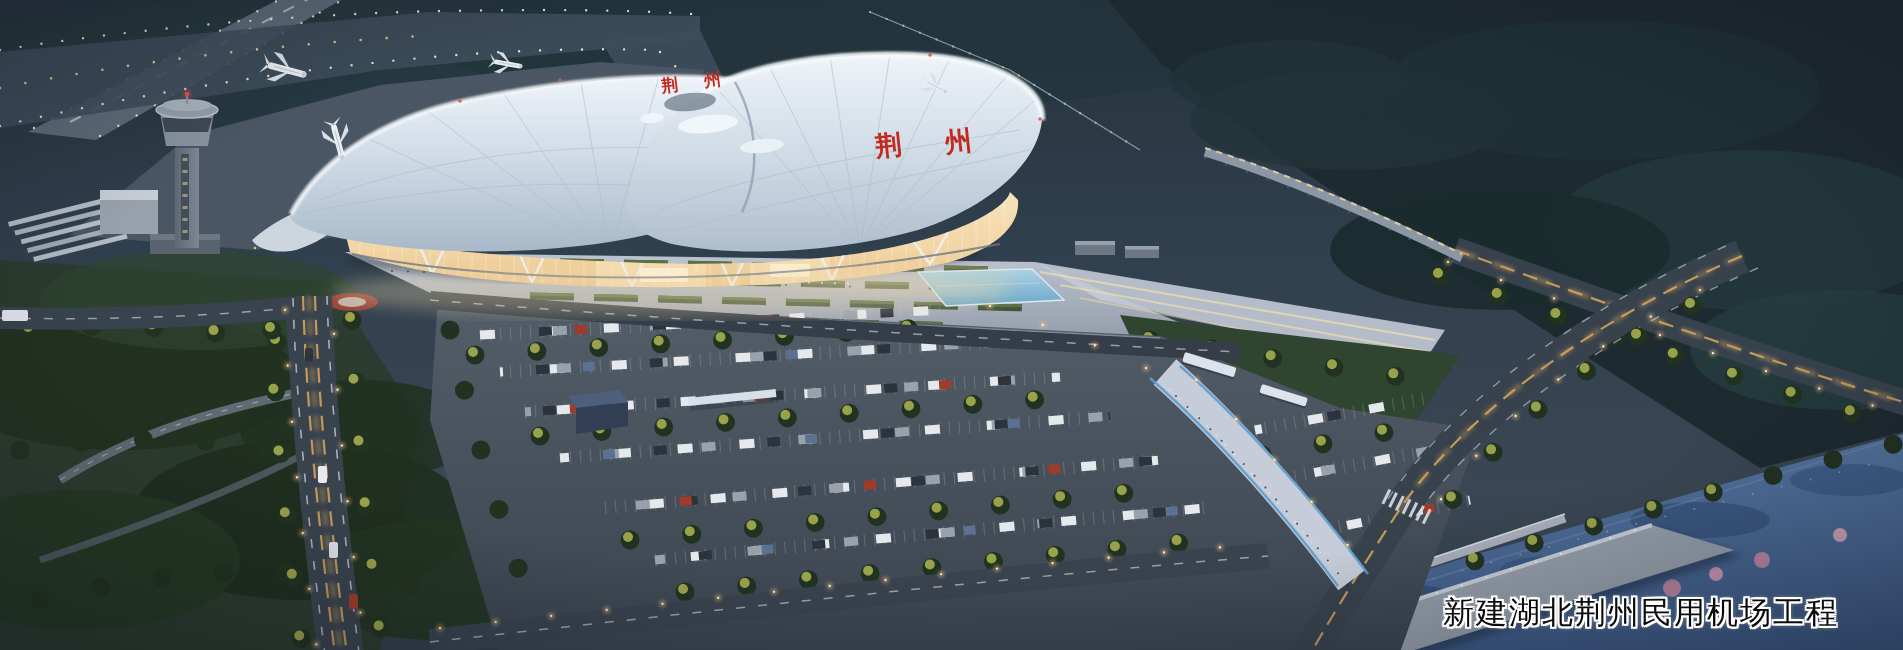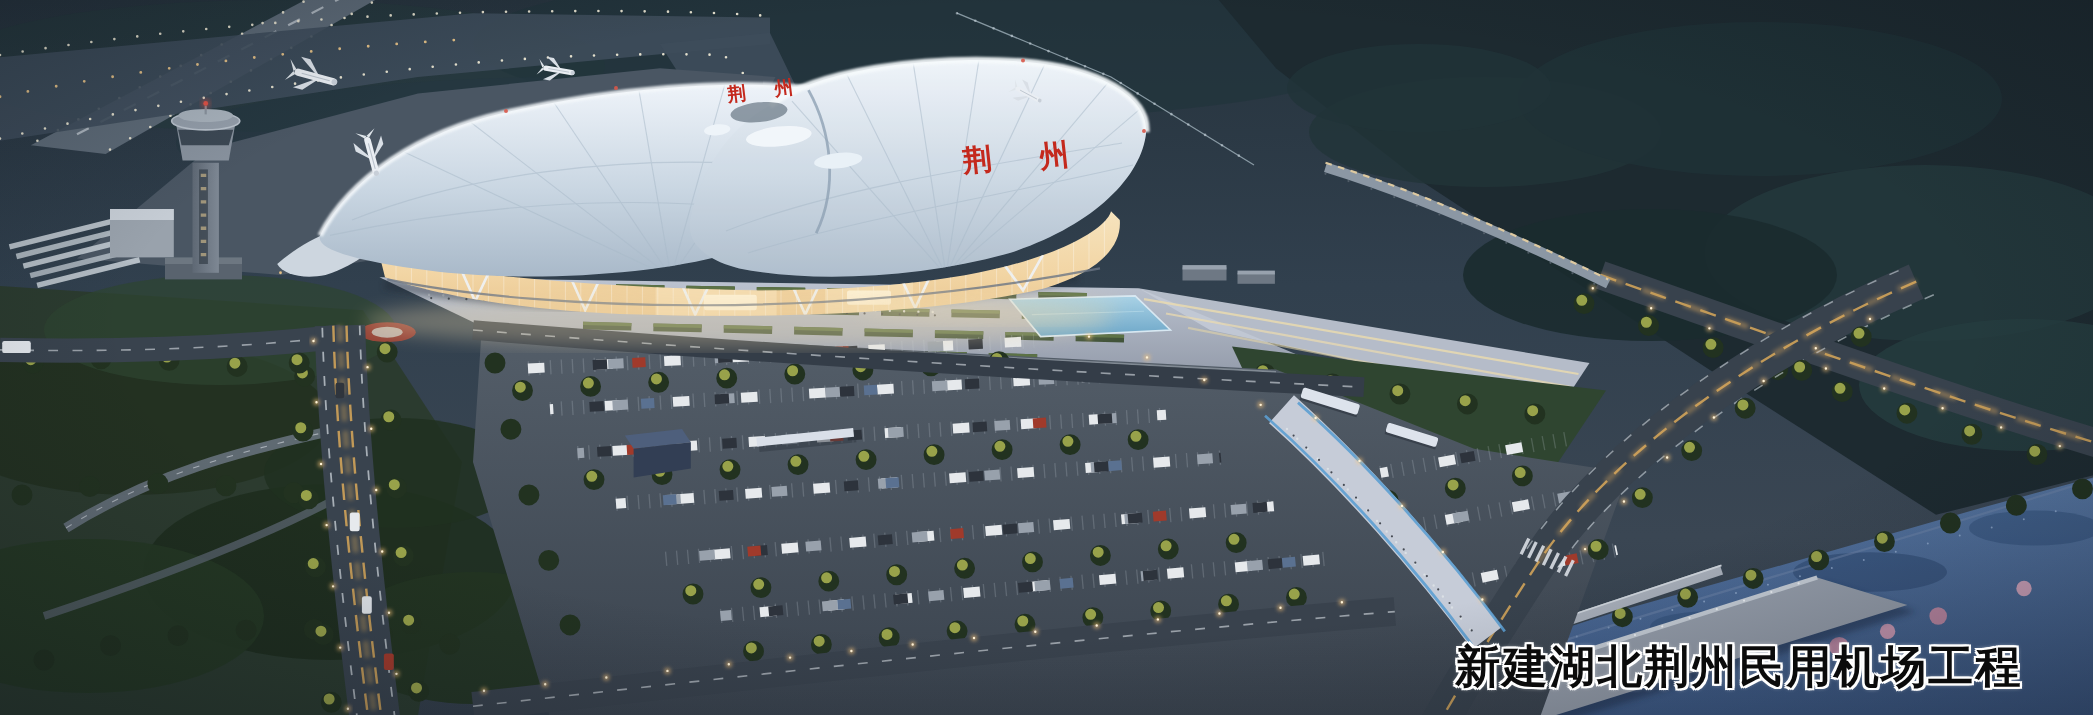--- a/index.html
+++ b/index.html
@@ -1,19 +1,19 @@
 <!DOCTYPE html>
 <html><head>
 <meta charset="utf-8">
 <style>
   html,body{margin:0;padding:0;background:#1c252e;}
   .stage{position:relative;width:1903px;height:650px;overflow:hidden;background:#2c3a47;
          font-family:"DejaVu Sans","Liberation Sans",sans-serif;}
   svg{position:absolute;left:0;top:0;display:block;}
-  .caption{position:absolute;right:64px;bottom:16px;font-size:41px;font-weight:bold;
+  .caption{position:absolute;right:64px;bottom:16px;font-size:31px;font-weight:normal;
            color:#0b0b0b;letter-spacing:2px;white-space:nowrap;
            text-shadow:-2px -2px 0 #fff,2px -2px 0 #fff,-2px 2px 0 #fff,2px 2px 0 #fff,
                        0 -2px 0 #fff,0 2px 0 #fff,-2px 0 0 #fff,2px 0 0 #fff,0 0 5px #fff;}
   
   .stall{stroke:#c6cdd4;stroke-width:13;stroke-dasharray:1.2 8.8;opacity:.22;fill:none}
   .carW{stroke:#e6e9ec;stroke-width:9;stroke-dasharray:15 47;fill:none}
   .carS{stroke:#98a1ac;stroke-width:9;stroke-dasharray:14 83;fill:none}
   .carD{stroke:#2d333c;stroke-width:9;stroke-dasharray:13 101;fill:none}
   .carR{stroke:#a03a2b;stroke-width:9;stroke-dasharray:12 173;fill:none}
   .carB{stroke:#5a7191;stroke-width:9;stroke-dasharray:12 191;fill:none}

